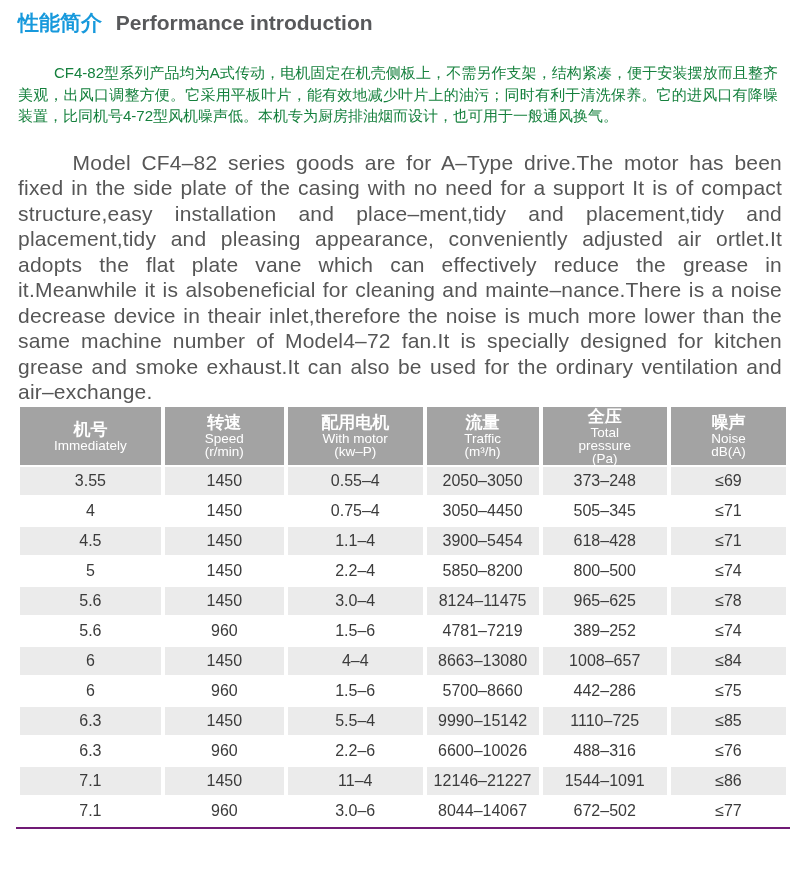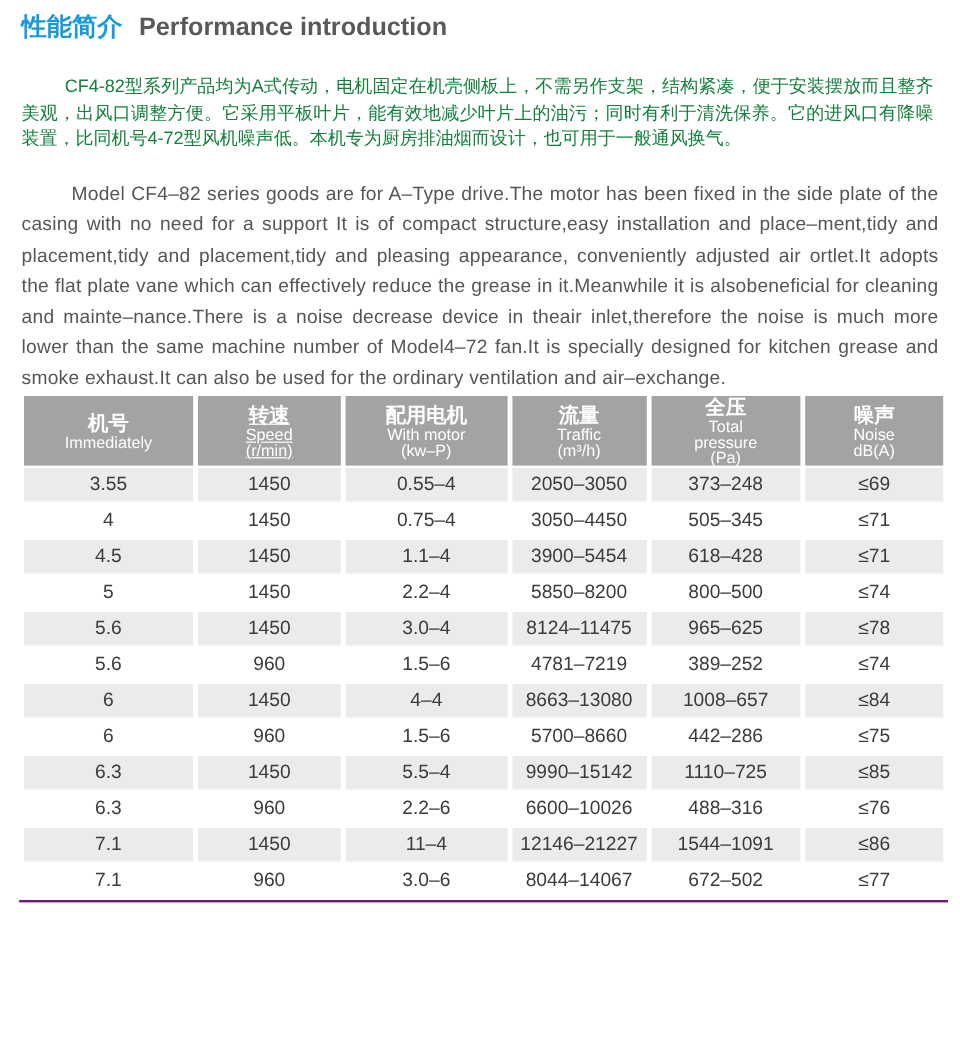--- a/index.html
+++ b/index.html
@@ -17,21 +17,21 @@
 
   
   .para-zh{
     margin:26px 8px 0 2px;
     font-size:15px;line-height:21.5px;
     text-align:justify;text-indent:2.4em;
     color:#15803d;
   }
   .para-en{
     margin:23px 4px 0 2px;
-    font-size:16px;line-height:25.5px;
+    font-size:21px;line-height:25.5px;
     text-align:justify;text-indent:2.6em;
     color:#565656;letter-spacing:0.2px;
   }
 
   .params-title{margin:31px 0 11px 2px;}
 
   
   .table-wrap{
     width:774px;margin-left:0px;
     border-bottom:2px solid #701a75;
@@ -71,21 +71,21 @@
 
 
   <div class="table-wrap">
     <table>
       <thead>
         <tr id="header-row">
             <th style="width: 137px;">
               <span class="hzh">机号</span>
               <span class="hen">Immediately</span>
             </th>
-            <th style="width: 116px; text-decoration: underline;">
+            <th style="width: 116px;">
               <span class="hzh">转速</span>
               <span class="hen">Speed</span>
               <span class="hen">(r/min)</span>
             </th>
             <th style="width: 131px;">
               <span class="hzh">配用电机</span>
               <span class="hen">With motor</span>
               <span class="hen">(kw–P)</span>
             </th>
             <th style="width: 109px;">

